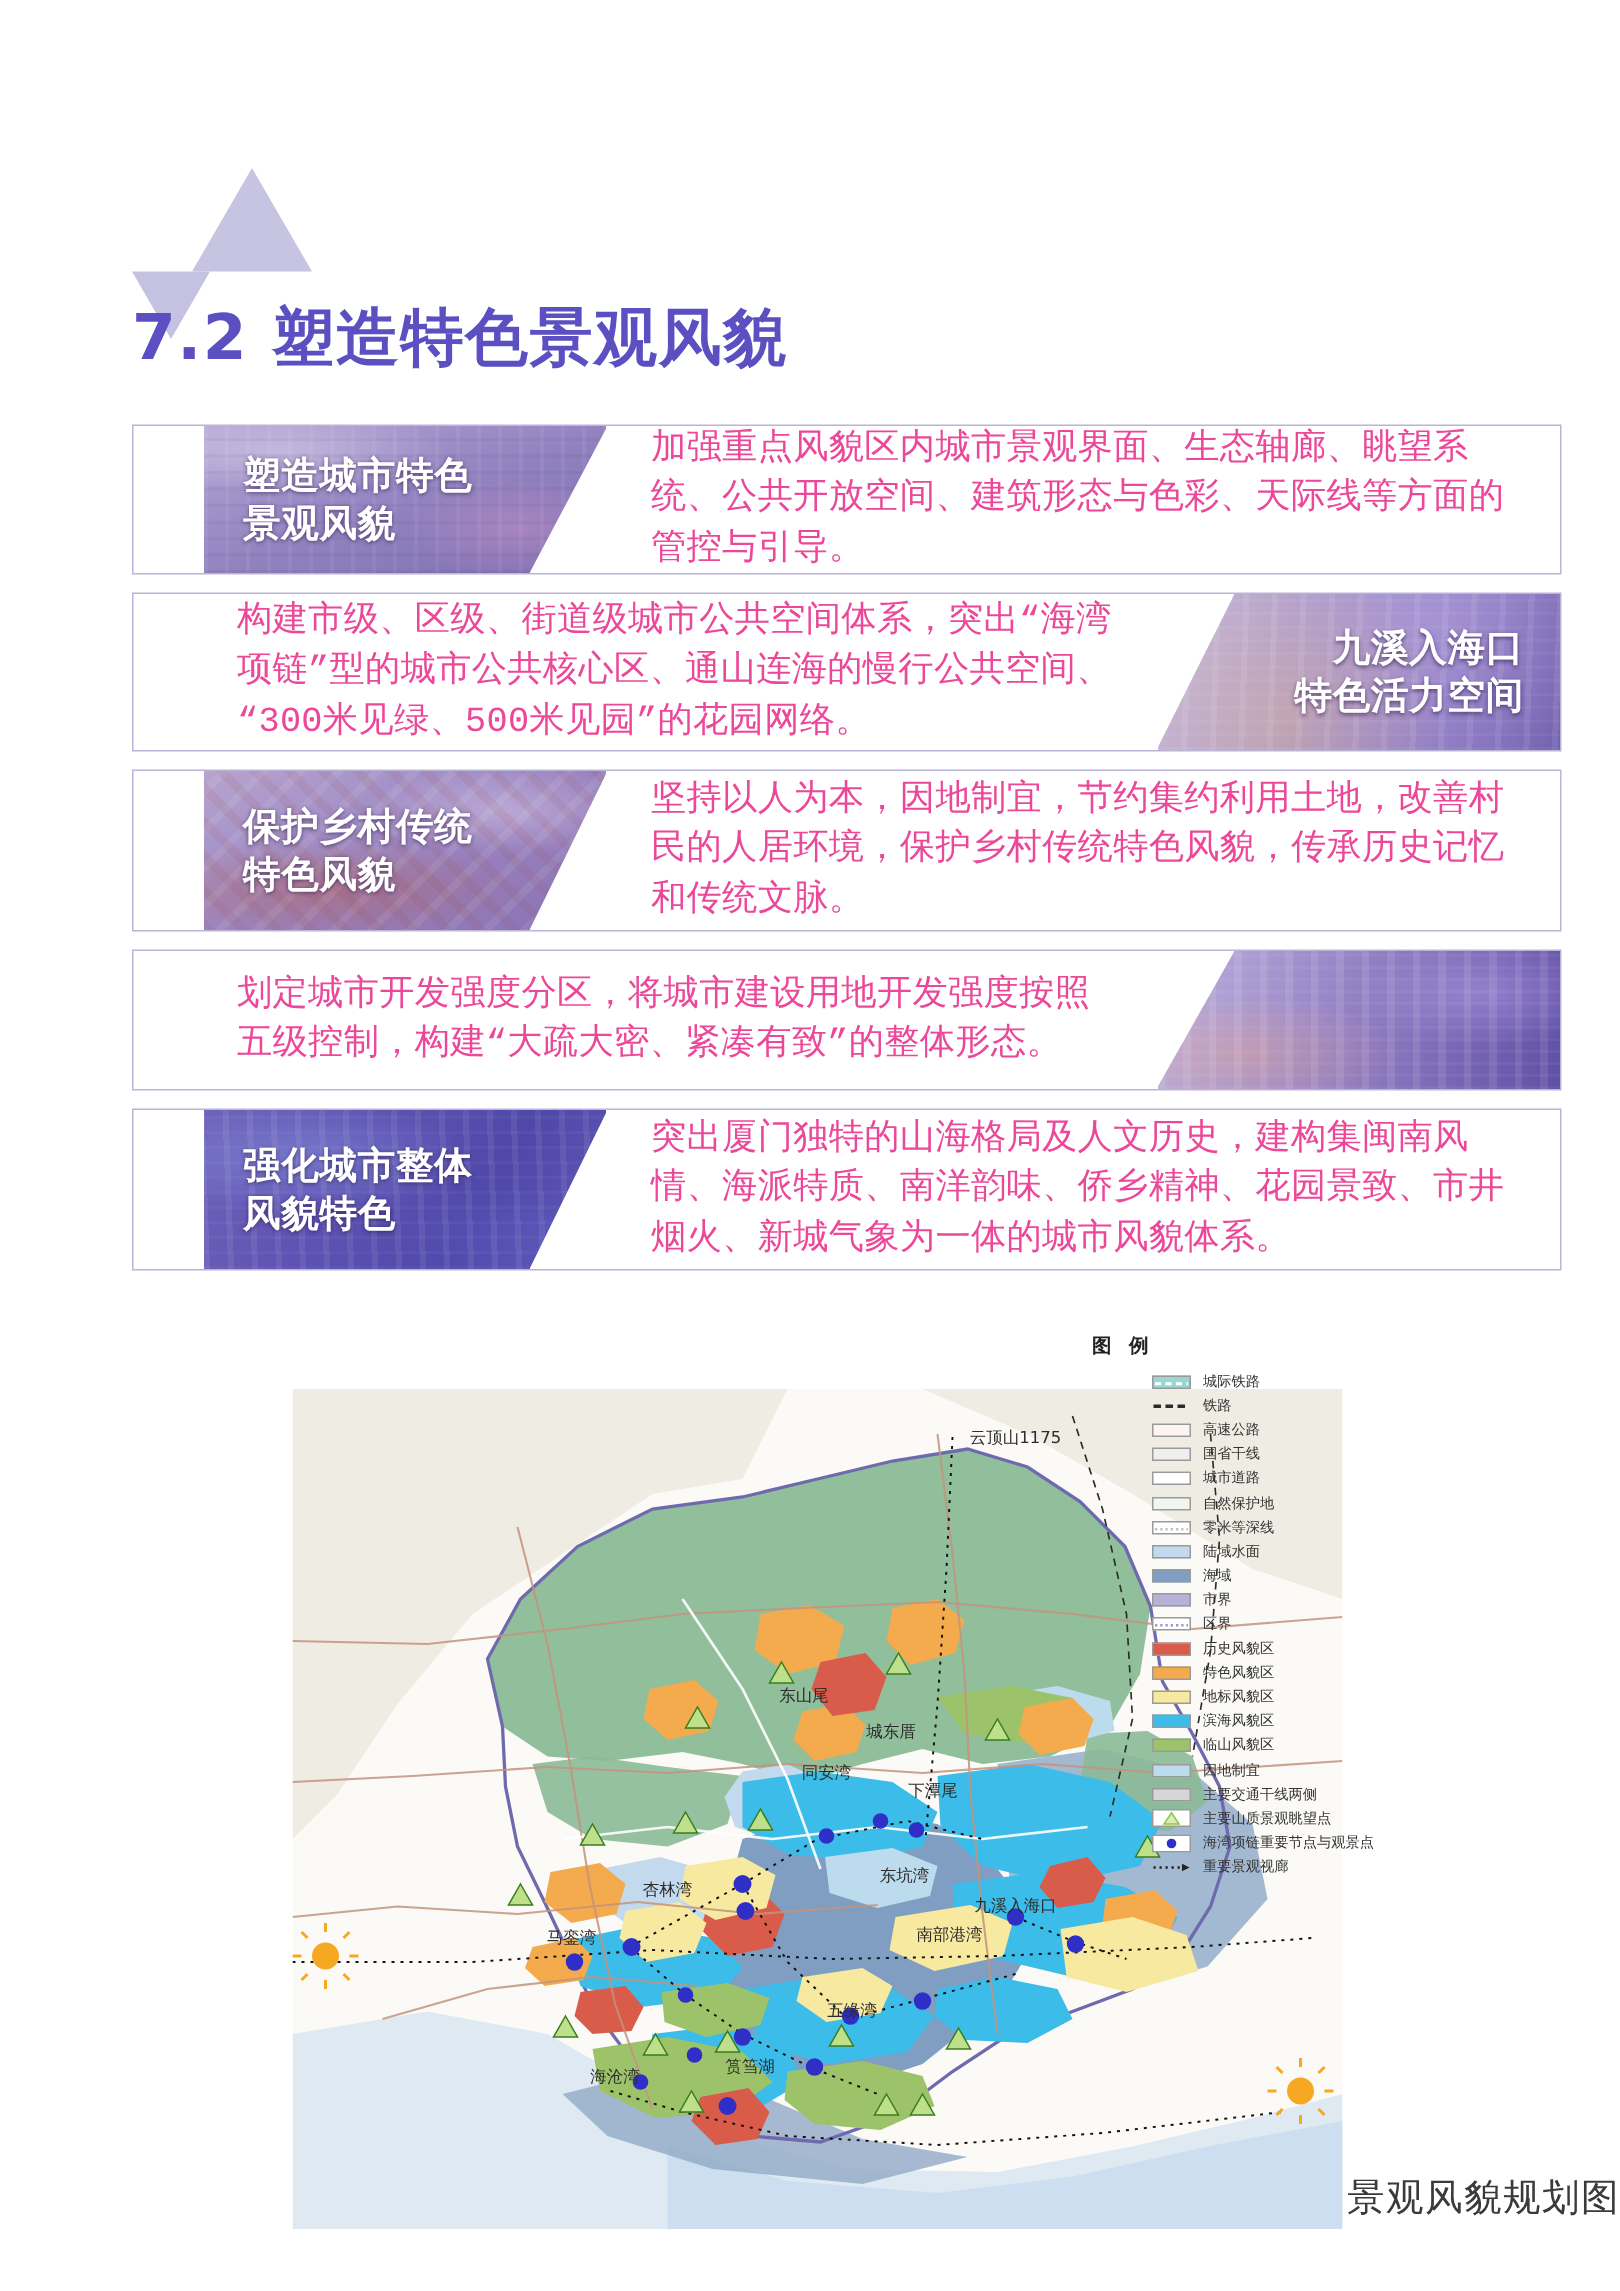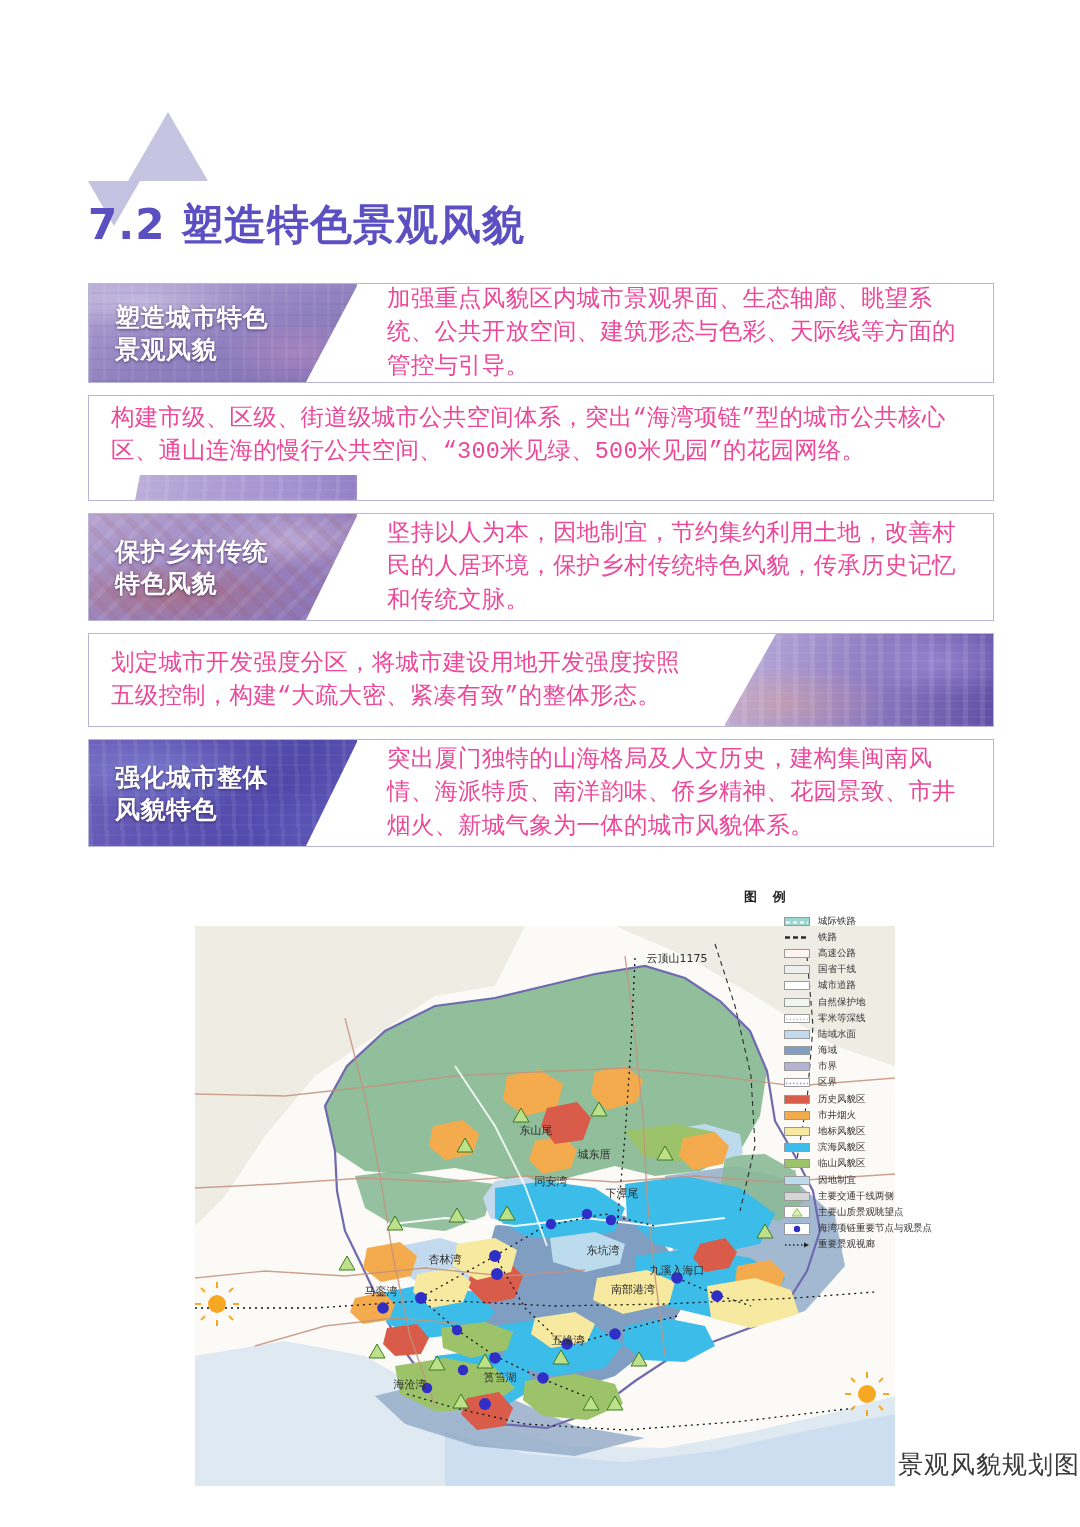--- a/index.html
+++ b/index.html
@@ -40,23 +40,24 @@
 
   
   .cards{position:absolute;left:88px;top:283px;width:904px;}
   .card{
     position:relative;width:904px;
     border:1px solid #b9b5d6;
     background:#ffffff;
     margin-bottom:12px;
     overflow:hidden;
     display:flex;
+    padding-left:47px;
   }
   .card.h1{height:98px;}
-  .card.h2{height:104px;flex-direction:column;}
+  .card.h2{height:104px;}
   .card.h3{height:106px;}
   .card.h4{height:92px;}
   .card.h5{height:106px;}
 
   
   .label-block{
     position:relative;
     width:268px;flex:0 0 268px;
     display:flex;align-items:center;
     color:#fff;font-weight:bold;
@@ -169,23 +170,23 @@
   }
   .map-canvas{position:absolute;left:195px;top:0;width:700px;height:560px;}
   .map-caption{
     position:absolute;left:0;top:1448px;width:1080px;text-align:right;
     font-size:25px;color:#3a3a3a;letter-spacing:1px;
     font-family:"DejaVu Sans","Liberation Sans",sans-serif;
   }
 
   
   .legend{
-    position:absolute;left:744px;top:888px;width:215px;
+    position:absolute;left:728px;top:888px;width:215px;
     font-size:9.5px;color:#333;
-    font-family:Liberation Mono, monospace;
+    font-family:Liberation Sans, sans-serif;
   }
   .legend-title{font-size:13px;font-weight:bold;letter-spacing:4px;margin-bottom:7px;color:#222;}
   .legend-row{display:flex;align-items:center;height:16.2px;padding-left:40px;}
   .swatch{
     width:26px;height:9px;flex:0 0 26px;margin-right:8px;
     border:1px solid #9a9a9a;box-sizing:border-box;
   }
   .legend-label{white-space:nowrap;}
   .sym{width:26px;height:11px;flex:0 0 26px;margin-right:8px;display:flex;align-items:center;justify-content:center;}
 </style>
@@ -513,21 +514,21 @@
               <line x1="1" y1="3.5" x2="23" y2="3.5" stroke="#9a95c4" stroke-width="1.6" stroke-dasharray="1.5,2"></line>
             </svg></div>
           <div class="legend-label">区界</div>
         </div>
         <div class="legend-row">
           <div class="swatch" style="background: rgb(217, 91, 74);"></div>
           <div class="legend-label">历史风貌区</div>
         </div>
         <div class="legend-row">
           <div class="swatch" style="background: rgb(243, 171, 78);"></div>
-          <div class="legend-label">市井烟火</div>
+          <div class="legend-label">特色风貌区</div>
         </div>
         <div class="legend-row">
           <div class="swatch" style="background: rgb(247, 233, 160);"></div>
           <div class="legend-label">地标风貌区</div>
         </div>
         <div class="legend-row">
           <div class="swatch" style="background: rgb(60, 188, 232);"></div>
           <div class="legend-label">滨海风貌区</div>
         </div>
         <div class="legend-row">

